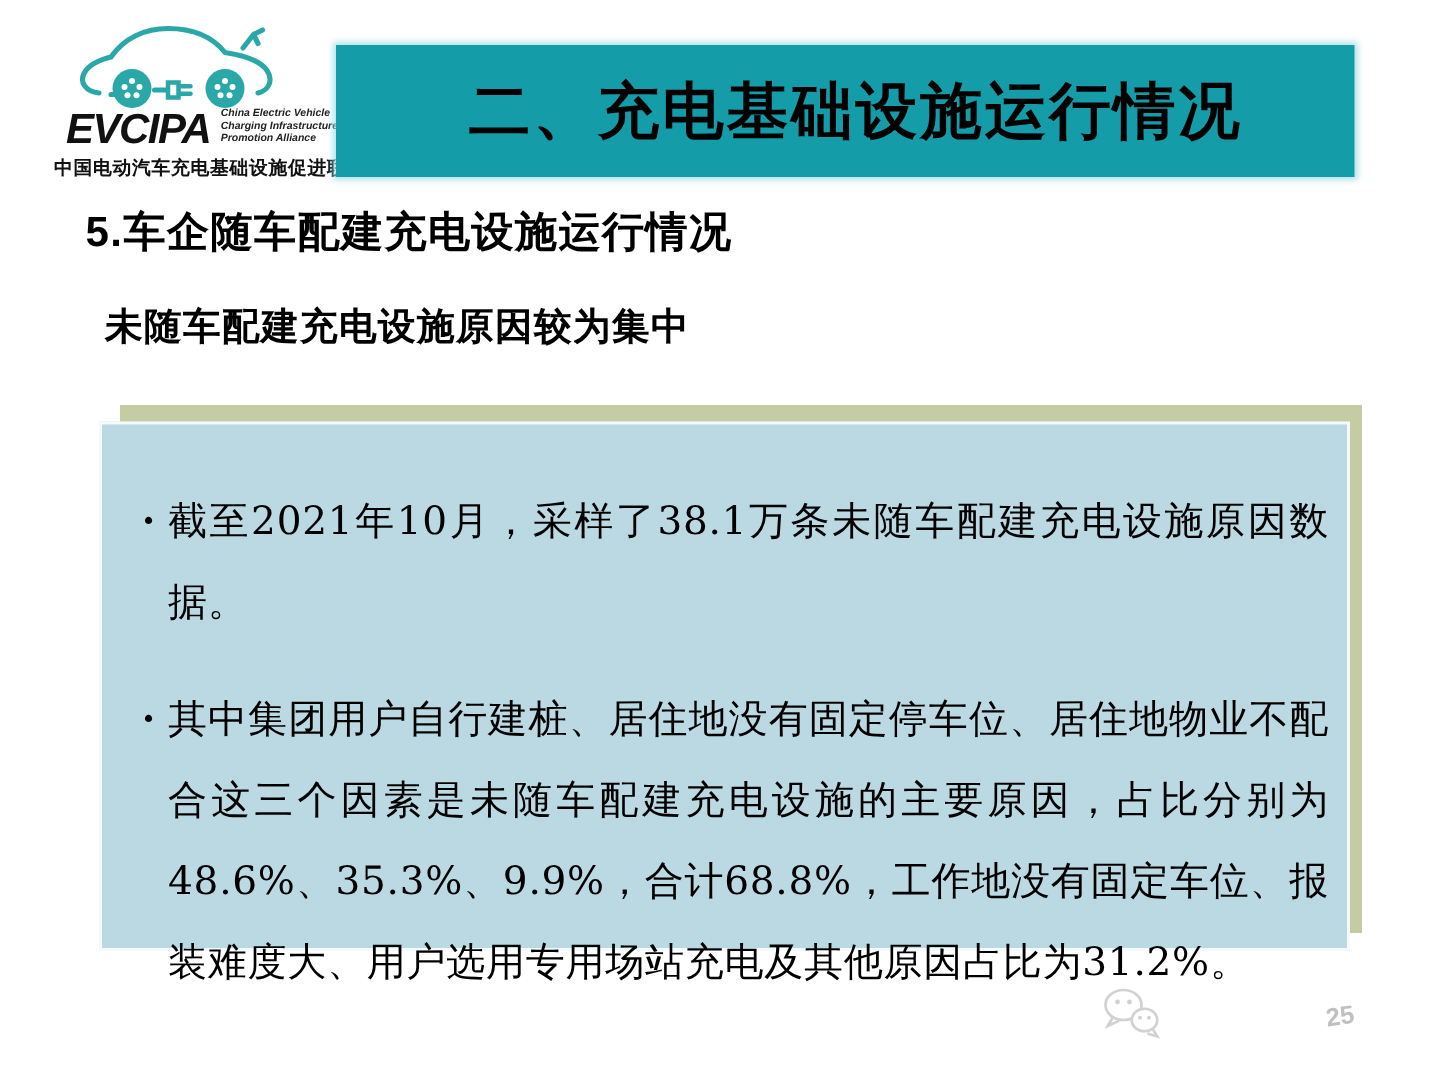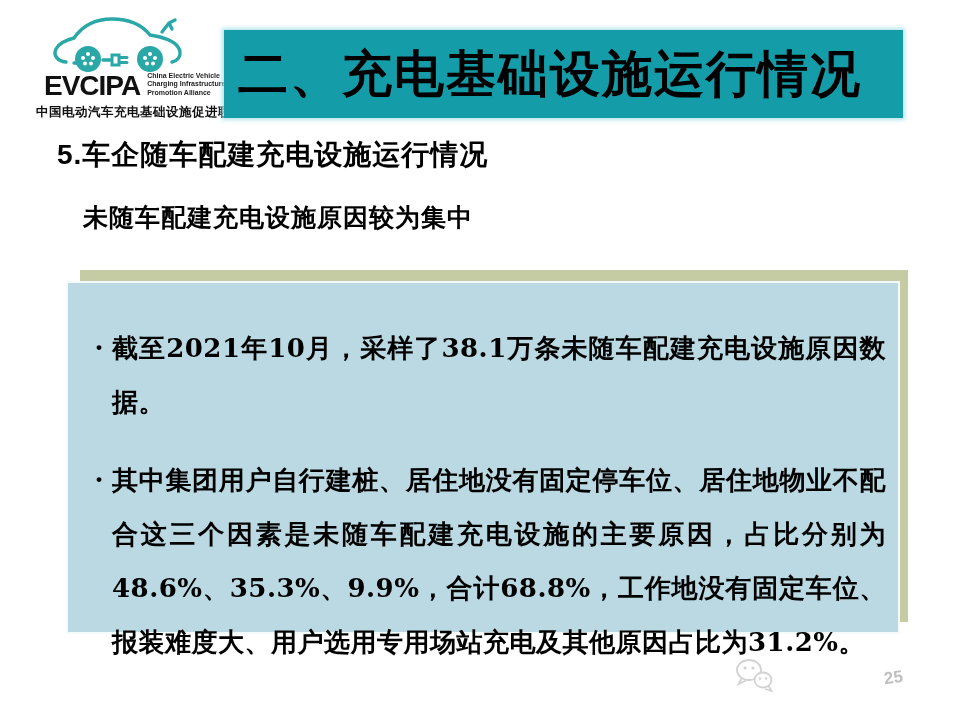--- a/index.html
+++ b/index.html
@@ -4,51 +4,51 @@
 <style>
   html,body{margin:0;padding:0;background:#888;}
   .slide{
     position:relative;width:960px;height:720px;margin:0 auto;
     background:#ffffff;overflow:hidden;
     font-family:"Liberation Sans","DejaVu Sans",sans-serif;
   }
   
   .logo{position:absolute;left:36px;top:12px;width:200px;}
   .logo .car{display:block;margin-left:14px;}
-  .brand-row{display:flex;align-items:flex-start;gap:7px;margin-top:-2px;margin-left:8px;}
+  .brand-row{display:flex;align-items:center;gap:7px;margin-top:-2px;margin-left:8px;font-style:italic;}
   .brand{
     font-family:"Liberation Sans","DejaVu Sans",sans-serif;
     font-weight:bold;font-size:28px;line-height:1;color:#111;letter-spacing:-1px;
   }
   .tagline{display:flex;flex-direction:column;padding-bottom:2px;}
   .tagline span{
     font-size:7px;line-height:1.2;font-weight:bold;color:#222;white-space:nowrap;
   }
   .cn-name{
     margin-top:4px;font-size:12.5px;font-weight:bold;color:#111;
     letter-spacing:0.5px;white-space:nowrap;
   }
   
   .banner{
     position:absolute;left:224px;top:30px;width:679px;height:88px;
     box-shadow:0 0 4px 2px rgba(160,220,228,0.8);
   }
   .banner-title{
     font-family:"DejaVu Serif","Liberation Serif",serif;
-    font-weight:bold;font-size:50px;line-height:88px;color:#000;
-    padding-left:14px;letter-spacing:2px;white-space:nowrap;
+    font-weight:bold;font-size:41px;line-height:88px;color:#000;
+    padding-left:14px;letter-spacing:2px;white-space:nowrap;text-align:center;
   }
   
   .heading{
     position:absolute;left:57px;top:136px;
     font-family:"Liberation Sans","DejaVu Sans",sans-serif;
     font-weight:bold;font-size:28px;color:#000;letter-spacing:1px;white-space:nowrap;
   }
   .subheading{
-    position:absolute;left:83px;top:201px;
+    position:absolute;left:70px;top:201px;
     font-family:"DejaVu Serif","Liberation Serif",serif;
     font-weight:bold;font-size:25px;color:#000;letter-spacing:1px;white-space:nowrap;
   }
   
   .box-shadow-layer{
     position:absolute;left:80px;top:270px;width:828px;height:352px;
   }
   .content-box{
     position:absolute;left:66px;top:281px;width:834px;height:353px;
     border:2px solid rgba(255,255,255,0.85);box-sizing:border-box;
@@ -58,21 +58,21 @@
   }
   .bullet-item{display:flex;align-items:flex-start;}
   .bullet-dot{
     width:26px;flex:0 0 26px;text-align:center;
     font-family:"DejaVu Serif","Liberation Serif",serif;
     font-weight:bold;font-size:26px;line-height:54px;color:#000;
   }
   .bullet-text{
     flex:1;
     font-family:"DejaVu Serif","Liberation Serif",serif;
-    font-weight:bold;font-size:26px;line-height:54px;color:#000;
+    font-weight:normal;font-size:26px;line-height:54px;color:#000;
     letter-spacing:0.5px;text-align:justify;
   }
   
   .footer-icon{position:absolute;left:733px;top:656px;}
   .alliance{
     position:absolute;left:778px;top:662px;
     font-weight:bold;font-size:28px;letter-spacing:2px;white-space:nowrap;
     color:#efefef;
     text-shadow:1px 1px 0 #a6a6a6, -1px -1px 0 #ffffff;
   }

